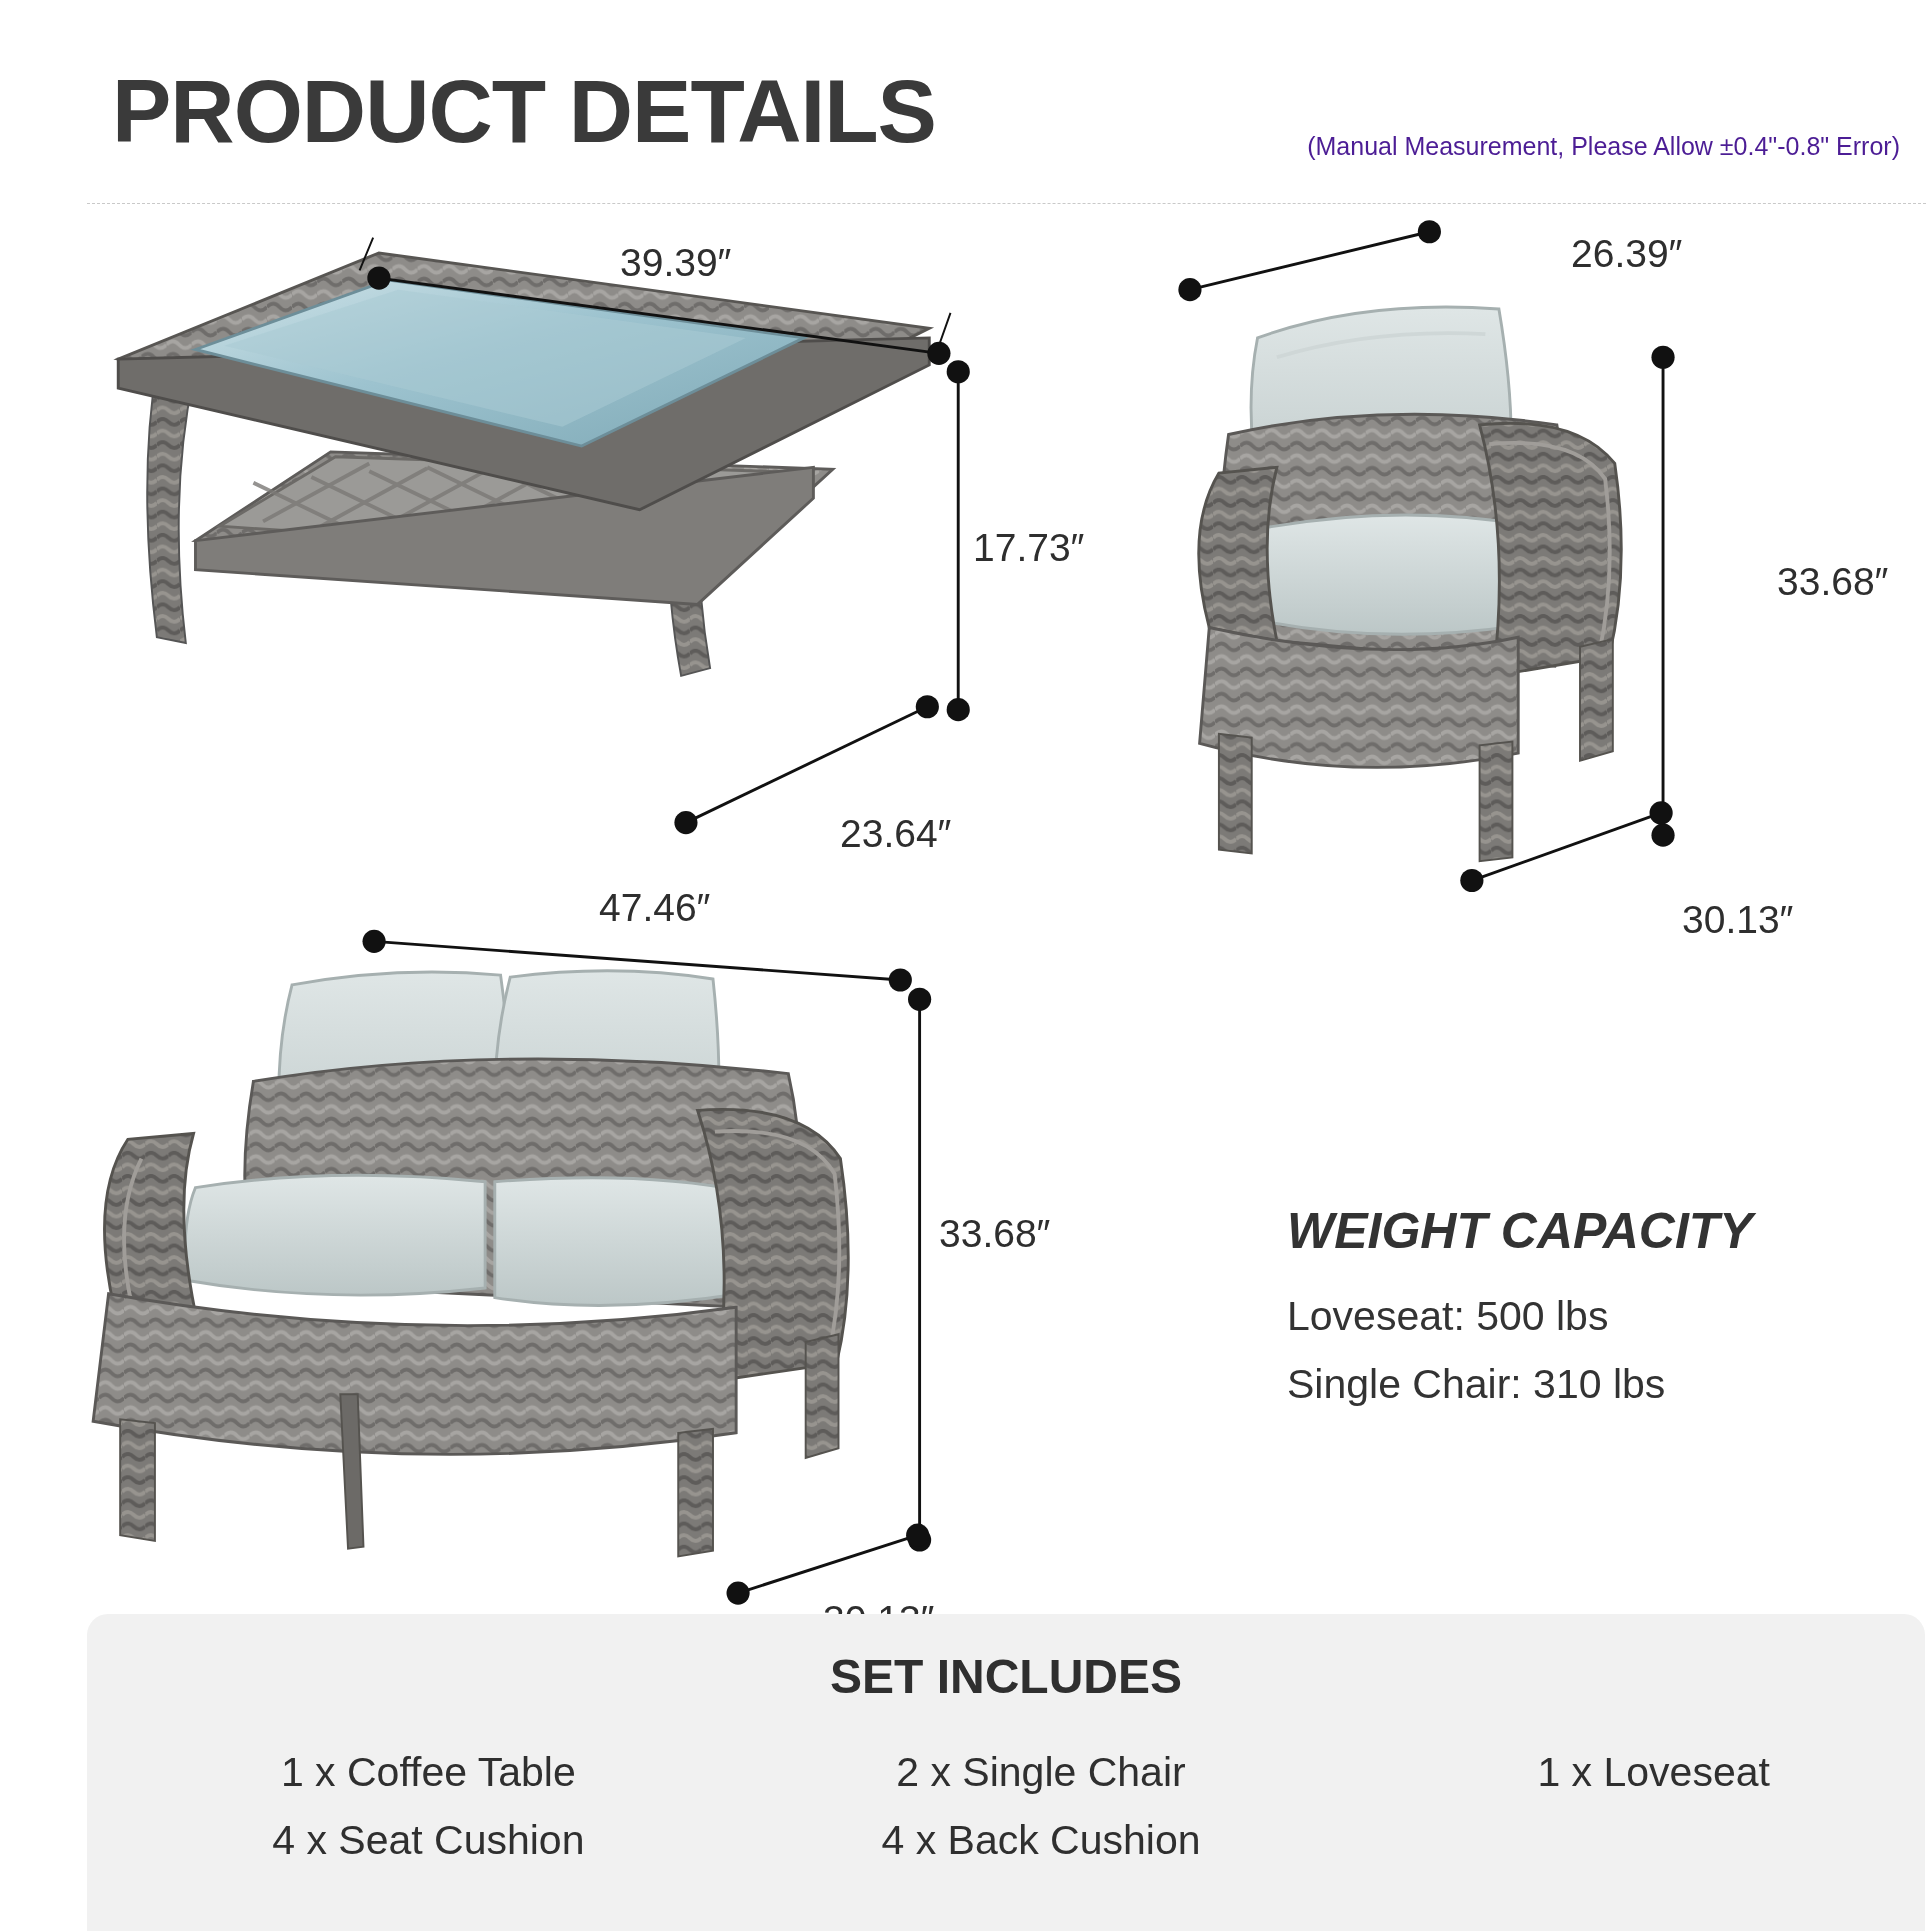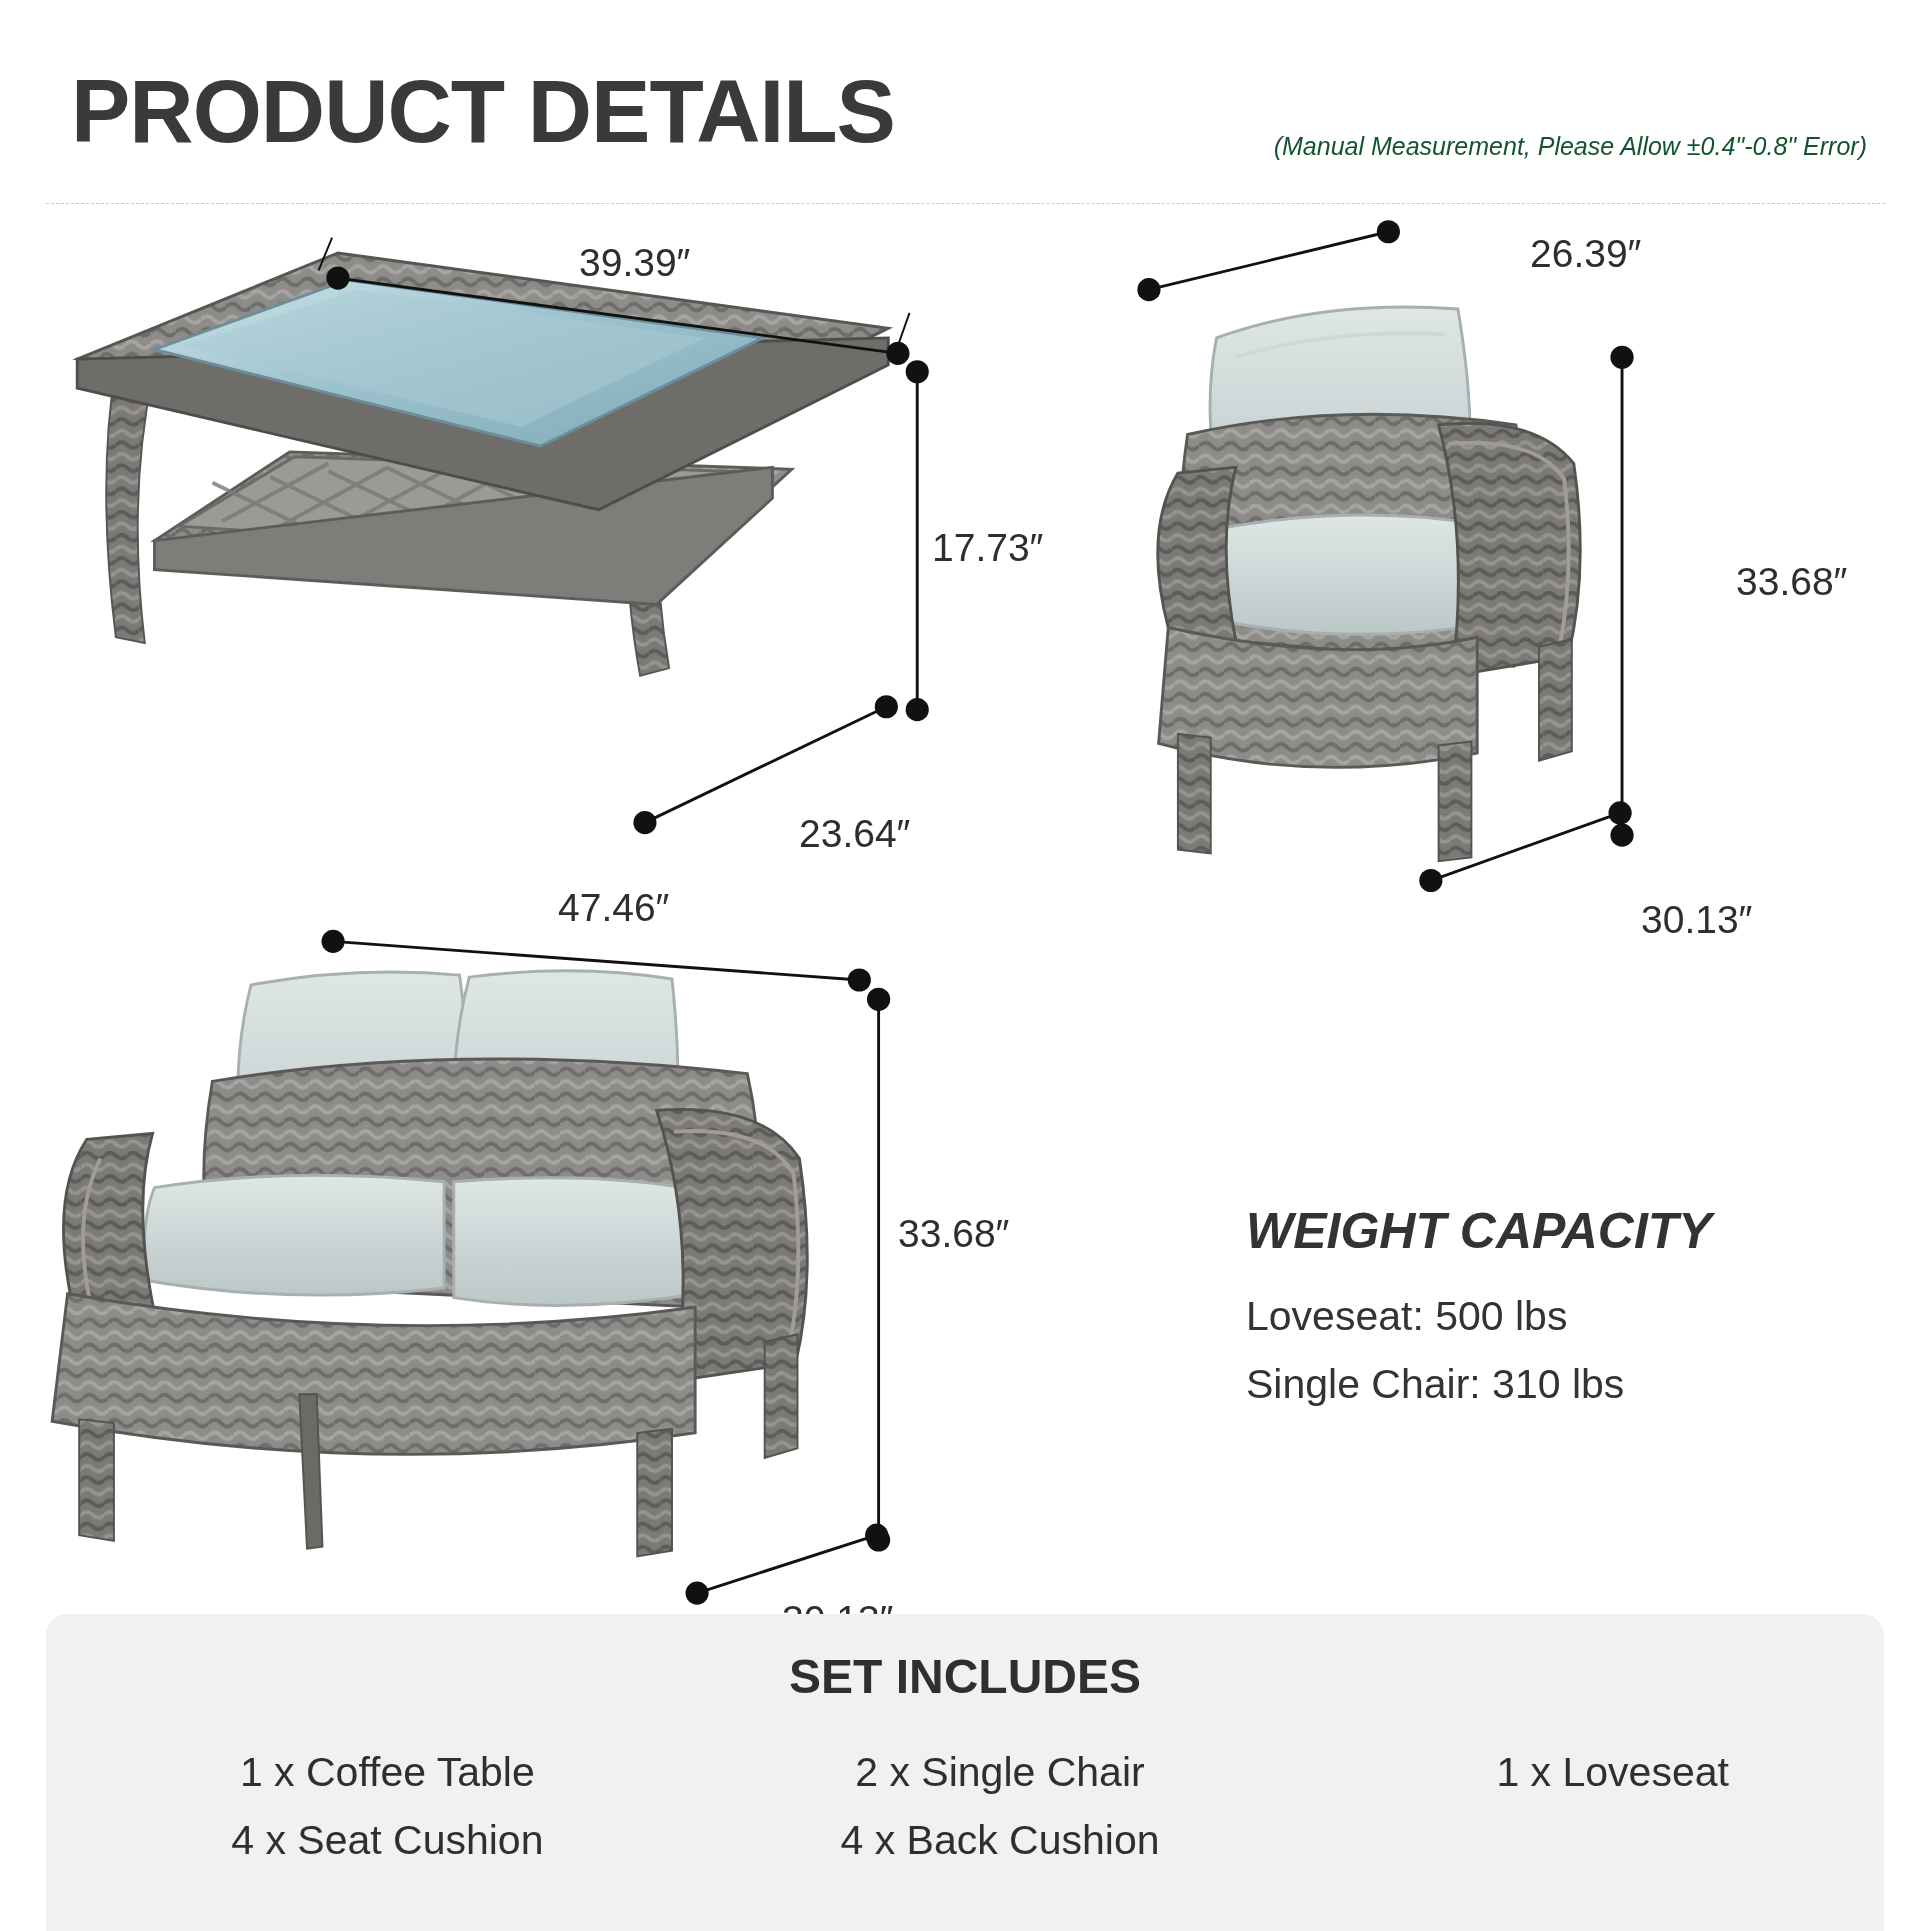--- a/index.html
+++ b/index.html
@@ -12,20 +12,21 @@
     height: 1931px;
     font-family: "Liberation Sans", sans-serif;
     color: #333333;
     position: relative;
     overflow: hidden;
   }
   .page {
     position: absolute;
     inset: 0;
     background: #ffffff;
+    margin-left: 41px;
   }
 
   
   .header {
     position: absolute;
     left: 71px;
     top: 39px;
     width: 1796px;
     height: 135px;
   }
@@ -35,26 +36,25 @@
     top: 21px;
     font-size: 89px;
     font-weight: bold;
     letter-spacing: -1px;
     color: #3a3a3a;
     font-family: "Liberation Sans", sans-serif;
     white-space: nowrap;
   }
   .measure-note {
     position: absolute;
-    right: 0;
+    right: 8px;
     top: 93px;
     font-size: 25px;
-    color: #14532d;
-    white-space: nowrap;
-    font-style: italic;
+    color: #4c1d95;
+    white-space: nowrap;
   }
   .divider {
     position: absolute;
     left: 46px;
     top: 203px;
     width: 1839px;
     border-top: 1.9px dashed #c9c9c9;
   }
 
   

